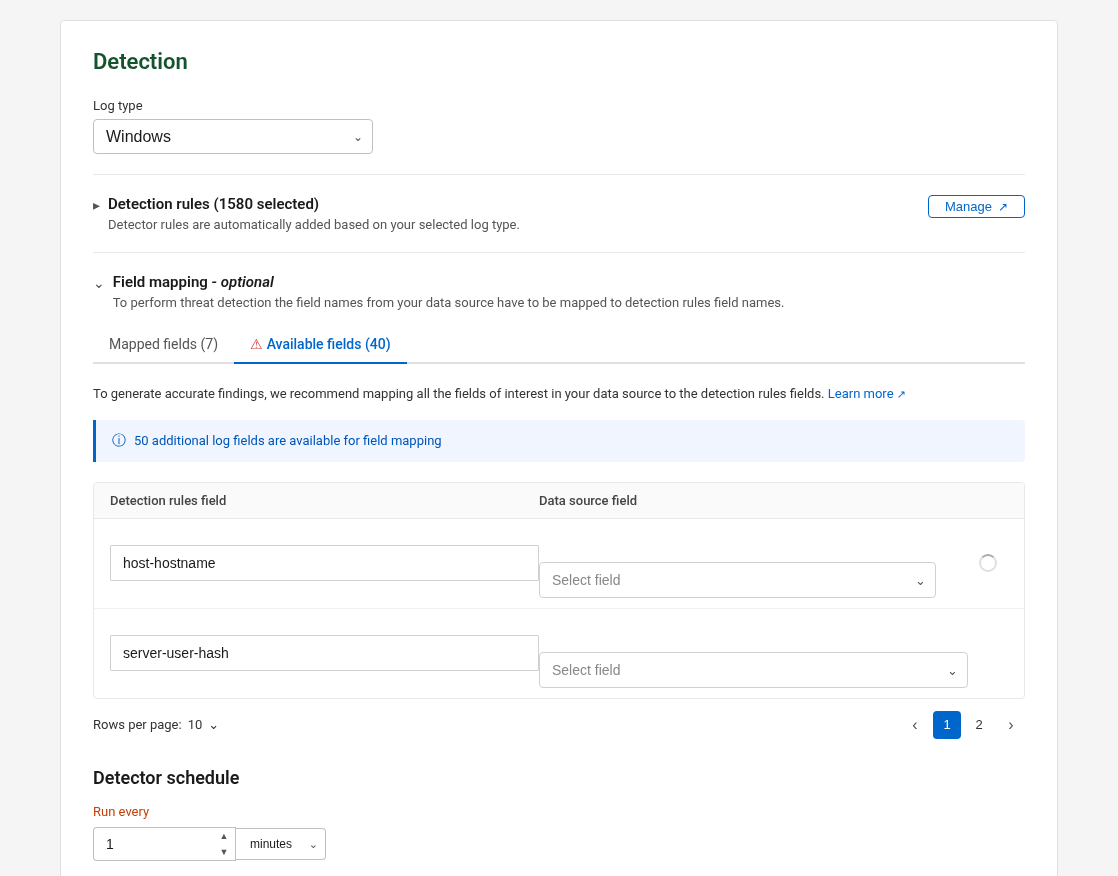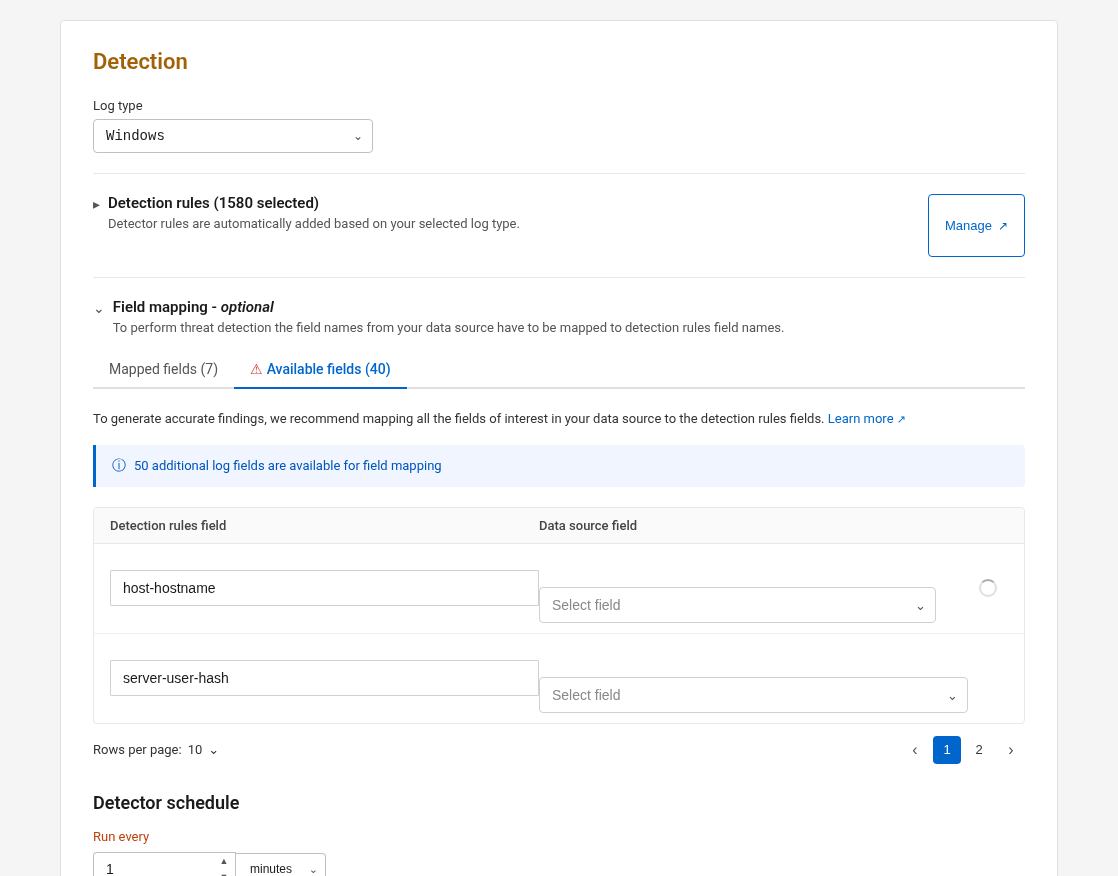--- a/index.html
+++ b/index.html
@@ -20,45 +20,44 @@
       background: #fff;
       margin: 0 60px;
       border-radius: 4px;
       border: 1px solid #e0e0e0;
       padding: 28px 32px 32px 32px;
       flex: 1;
     }
     .page-title {
       font-size: 22px;
       font-weight: 600;
-      color: #a16207;
+      color: #14532d;
       margin-bottom: 24px;
     }
     .field-label {
       font-size: 13px;
       color: #333;
       margin-bottom: 6px;
       font-weight: 400;
     }
     .select-wrapper {
       position: relative;
       display: inline-block;
       width: 280px;
     }
     .select-input {
       width: 100%;
       padding: 8px 36px 8px 12px;
       border: 1px solid #c0c0c0;
       border-radius: 4px;
-      font-size: 14px;
+      font-size: 16px;
       background: #fff;
       appearance: none;
       cursor: pointer;
       color: #1a1a1a;
-      font-family: Liberation Mono, monospace;
     }
     .select-chevron {
       position: absolute;
       right: 10px;
       top: 50%;
       transform: translateY(-50%);
       pointer-events: none;
       color: #555;
       font-size: 12px;
     }
@@ -91,21 +90,21 @@
     }
     .section-subtitle {
       font-size: 13px;
       color: #555;
       margin-top: 4px;
     }
     .manage-btn {
       border: 1px solid #0066cc;
       background: #fff;
       color: #0066cc;
-      padding: 23px 16px;
+      padding: 3px 16px;
       border-radius: 4px;
       font-size: 13px;
       cursor: pointer;
       display: flex;
       align-items: center;
       gap: 6px;
       white-space: nowrap;
     }
     .section-row {
       display: flex;

